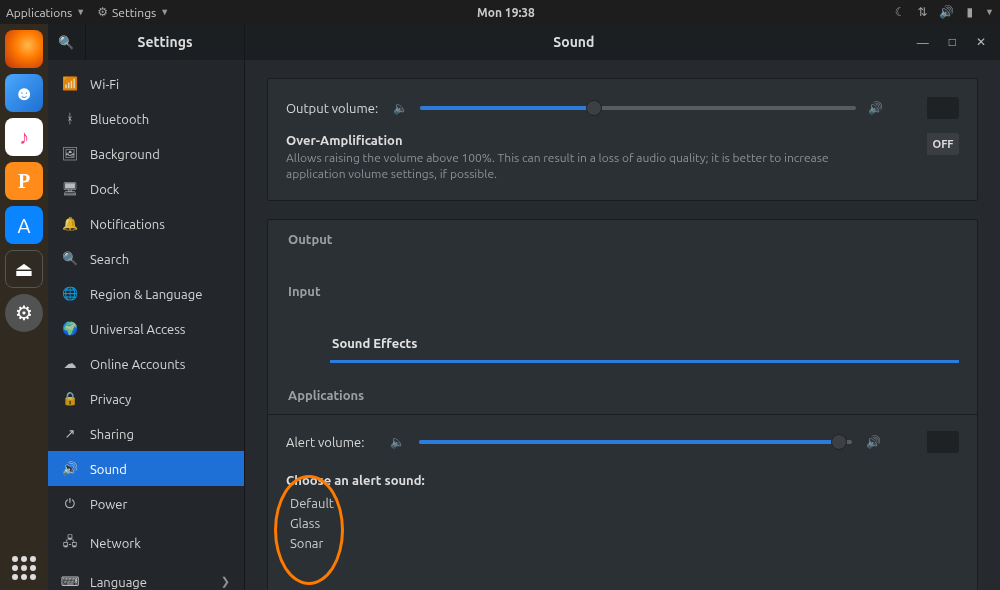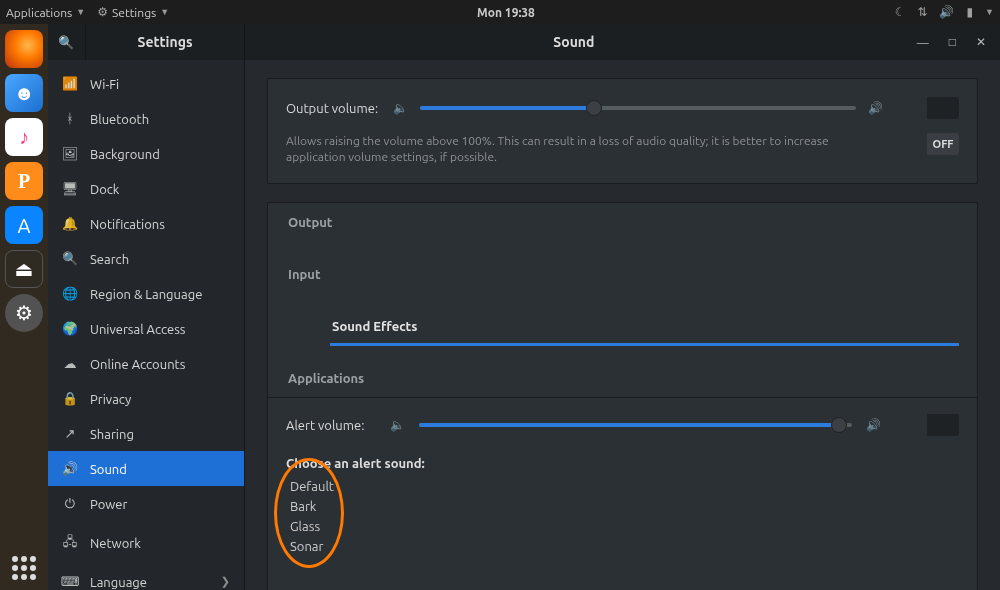--- a/index.html
+++ b/index.html
@@ -218,20 +218,21 @@
             <div class="thumb" id="out-thumb" style="left: 40%;"></div>
           </div>
           <span class="spk">🔊</span>
           <div class="toggle">
             <div class="on">ON</div>
             <div class="off"></div>
           </div>
         </div>
         <div class="overamp">
           <div class="txt">
+            <div class="ttl">Over-Amplification</div>
             <div class="desc">Allows raising the volume above 100%. This can result in a loss of audio quality; it is better to increase application volume settings, if possible.</div>
           </div>
           <div class="toggle off-state">
             <div class="on"></div>
             <div class="off">OFF</div>
           </div>
         </div>
       </div>
 
       <div class="panel" style="position:relative; flex:1; display:flex; flex-direction:column;">
@@ -253,21 +254,20 @@
           <div class="toggle">
             <div class="on">ON</div>
             <div class="off"></div>
           </div>
         </div>
 
         <div class="choose-lbl">Choose an alert sound:</div>
         <div class="sound-list" id="sound-list">
           <div class="highlight-circle" style="left:6px; top:-18px; width:70px; height:110px;"></div>
         <div class="sound-item">Default</div>
-            <div class="sound-item">Bark</div>
             <div class="sound-item">Glass</div>
             <div class="sound-item">Sonar</div>
           </div>
       </div>
 
     </div>
   </div>
 </div>
 
 </body></html>

